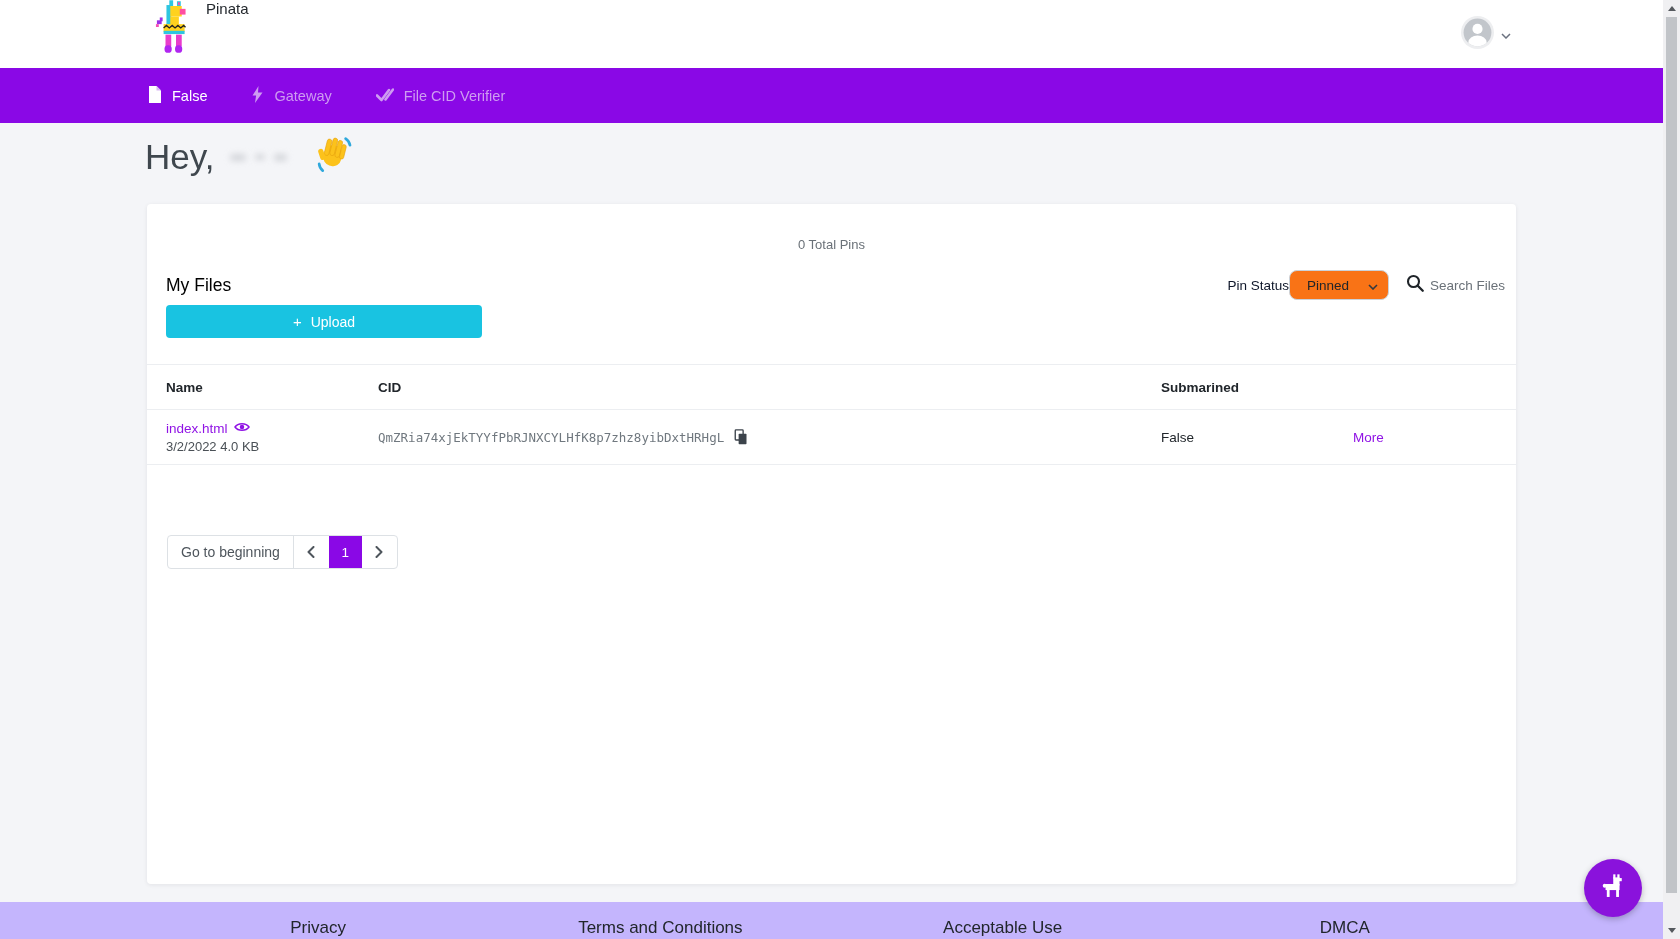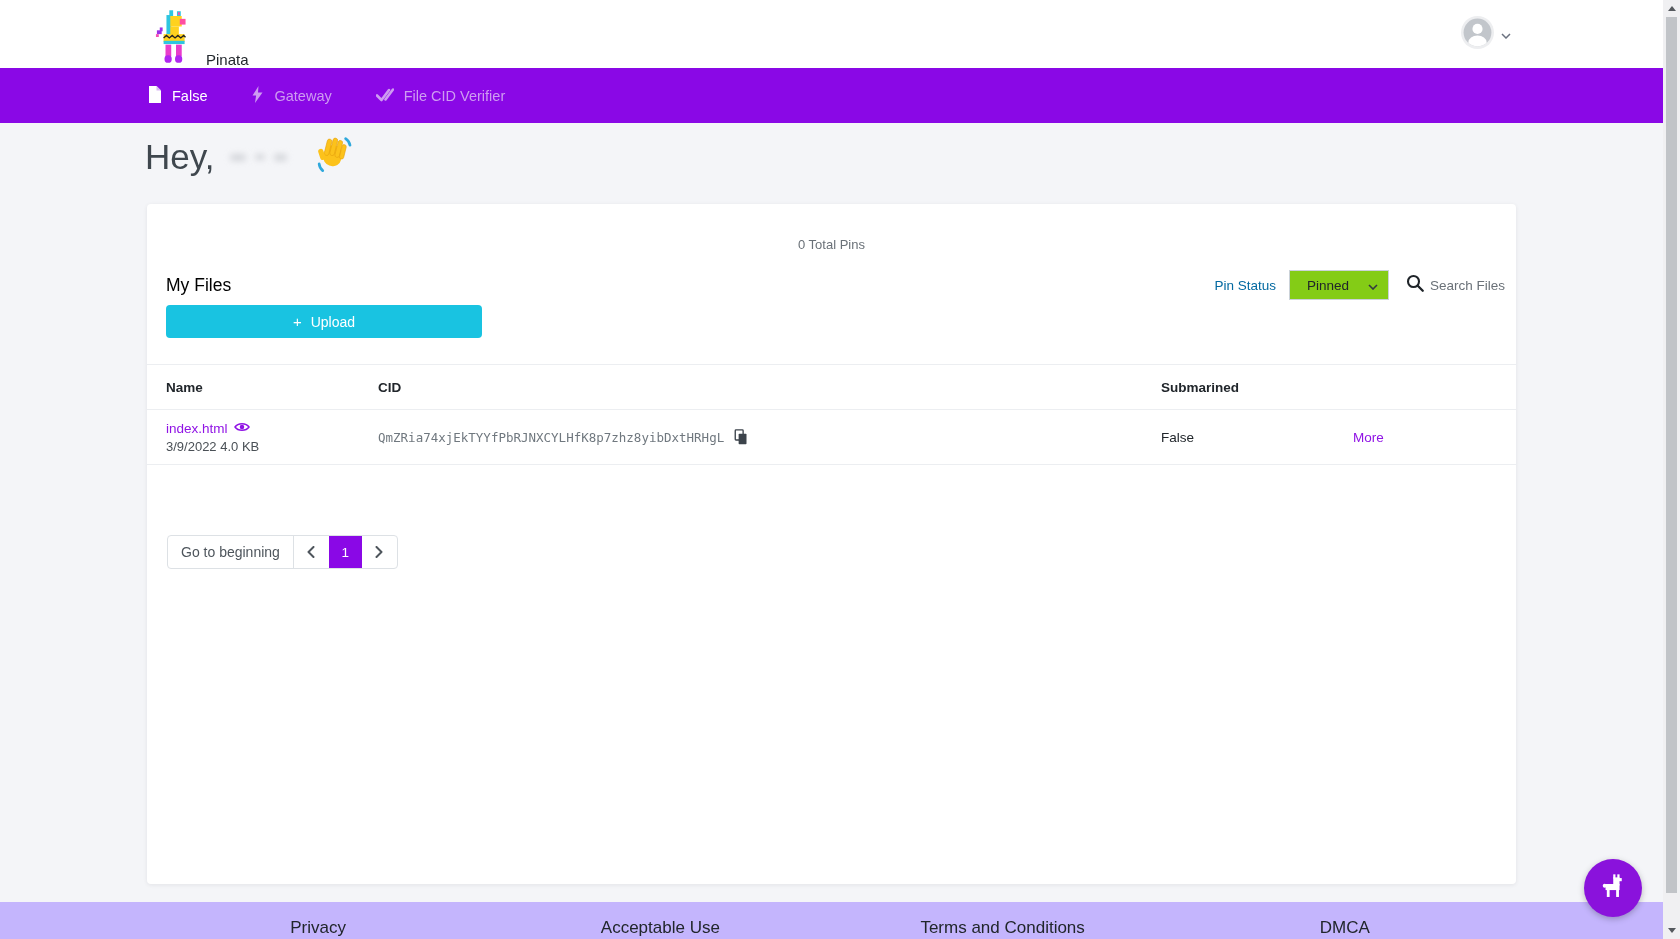--- a/index.html
+++ b/index.html
@@ -15,21 +15,21 @@
   
   .scrollbar { right:0; top:0; width:17px; height:939px; background:#F0F0F2; z-index:50; }
   .sb-arrow { position:absolute; left:4.5px; width:0; height:0;
     border-left:4px solid transparent; border-right:4px solid transparent; }
   .sb-up { top:6px; border-bottom:5px solid #55595E; }
   .sb-down { bottom:6px; border-top:5px solid #55595E; }
   .sb-thumb { position:absolute; left:3px; top:17px; width:11px; height:876px; background:#C1C4C8; }
 
   
   .header { left:0; top:0; right:17px; height:68px; background:#FFFFFF; }
-  .brand { position:absolute; left:155px; top:0; height:68px; display:flex; align-items:flex-end; gap:9px; cursor:pointer; }
+  .brand { position:absolute; left:155px; top:0; height:68px; display:flex; align-items:flex-start; gap:9px; cursor:pointer; }
   .brand-name { font-size:15px; color:#24292E; }
   .avatar-group { position:absolute; right:152px; top:0; height:68px; display:flex; align-items:center; gap:7px; cursor:pointer; }
 
   
   .nav { left:0; top:68px; right:17px; height:55px; background:#8A08E6;
     display:flex; align-items:center; padding-left:148px; gap:44px; }
   .nav-item { display:flex; align-items:center; gap:10px; font-size:14.5px; color:#CE9CF1; cursor:pointer; }
   .nav-item.active { color:#FFFFFF; font-weight:500; }
 
   
@@ -43,22 +43,22 @@
 
   
   .card { left:147px; top:204px; width:1369px; height:680px; background:#FFFFFF;
     border-radius:4px; box-shadow:0 1px 4px rgba(25,30,40,.08); }
   .total-pins { position:absolute; top:33px; left:0; right:0; text-align:center; font-size:13px; color:#6A7178; }
 
   .controls { position:absolute; top:64px; left:19px; right:11px; height:34px;
     display:flex; align-items:center; justify-content:space-between; }
   .panel-title { font-size:17.5px; color:#000000; }
   .controls-right { display:flex; align-items:center; }
-  .pin-status-label { font-size:13.5px; color:#0369a1; margin-right:13px; }
-  .select { width:100px; height:30px; border:1px solid #CBD2D9; border-radius:0; background:#84cc16;
+  .pin-status-label { font-size:13.5px; color:#0f172a; }
+  .select { width:100px; height:30px; border:1px solid #CBD2D9; border-radius:8px; background:#f97316;
     display:flex; align-items:center; justify-content:space-between; padding:0 10px 0 17px;
     font-size:13.5px; color:#212529; cursor:pointer; }
   .search { display:flex; align-items:center; gap:5px; margin-left:16px; cursor:pointer; }
   .search-label { font-size:13.5px; color:#6A7178; }
 
   .upload-btn { position:absolute; top:101px; left:19px; width:316px; height:33px;
     background:#19C3E1; border:none; border-radius:4px; color:#fff;
     display:flex; align-items:center; justify-content:center; gap:9px; cursor:pointer; }
   .upload-plus { font-size:15px; }
   .upload-label { font-size:14px; }
@@ -247,21 +247,21 @@
       <div class="cell-name">
         <span class="file-link">
           <span>index.html</span>
           <span>
             <svg width="16" height="12" viewBox="0 0 24 16">
               <path d="M1.5 8 C6 1.5 18 1.5 22.5 8 C18 14.5 6 14.5 1.5 8 Z" fill="none" stroke="#9013E5" stroke-width="2.2"></path>
               <circle cx="12" cy="8" r="3.4" fill="#9013E5"></circle>
             </svg>
           </span>
         </span>
-        <span class="file-meta">3/9/2022 4.0 KB</span>
+        <span class="file-meta">3/2/2022 4.0 KB</span>
       </div>
       <div class="cell-cid">
         <span class="cid-text">QmZRia74xjEkTYYfPbRJNXCYLHfK8p7zhz8yibDxtHRHgL</span>
         <span class="copy-btn">
           <svg width="15" height="18" viewBox="0 0 20 22">
             <rect x="3" y="1.5" width="10.5" height="13.5" rx="1" fill="#FFFFFF" stroke="#3C434B" stroke-width="1.8"></rect>
             <rect x="7.5" y="6.5" width="10.5" height="14" rx="1" fill="#3C434B"></rect>
           </svg>
         </span>
       </div>
@@ -284,22 +284,22 @@
       <svg width="8" height="12" viewBox="0 0 8 12">
           <polyline points="1.5,1 6.5,6 1.5,11" fill="none" stroke="#4E555C" stroke-width="2" stroke-linecap="round" stroke-linejoin="round"></polyline>
         </svg>
     </div>
   </div>
 </div>
 
 <div class="abs footer">
   <div class="footer-links">
     <span class="footer-link">Privacy</span>
+    <span class="footer-link">Terms and Conditions</span>
     <span class="footer-link">Acceptable Use</span>
-    <span class="footer-link">Terms and Conditions</span>
     <span class="footer-link">DMCA</span>
   </div>
 </div>
 
 <div class="abs fab">
   <span>
     <svg width="28" height="28" viewBox="0 0 24 24">
       <g fill="#FFFFFF">
         <rect x="12.2" y="2" width="1.9" height="3.6"></rect>
         <rect x="15.7" y="2" width="1.9" height="3.6"></rect>

